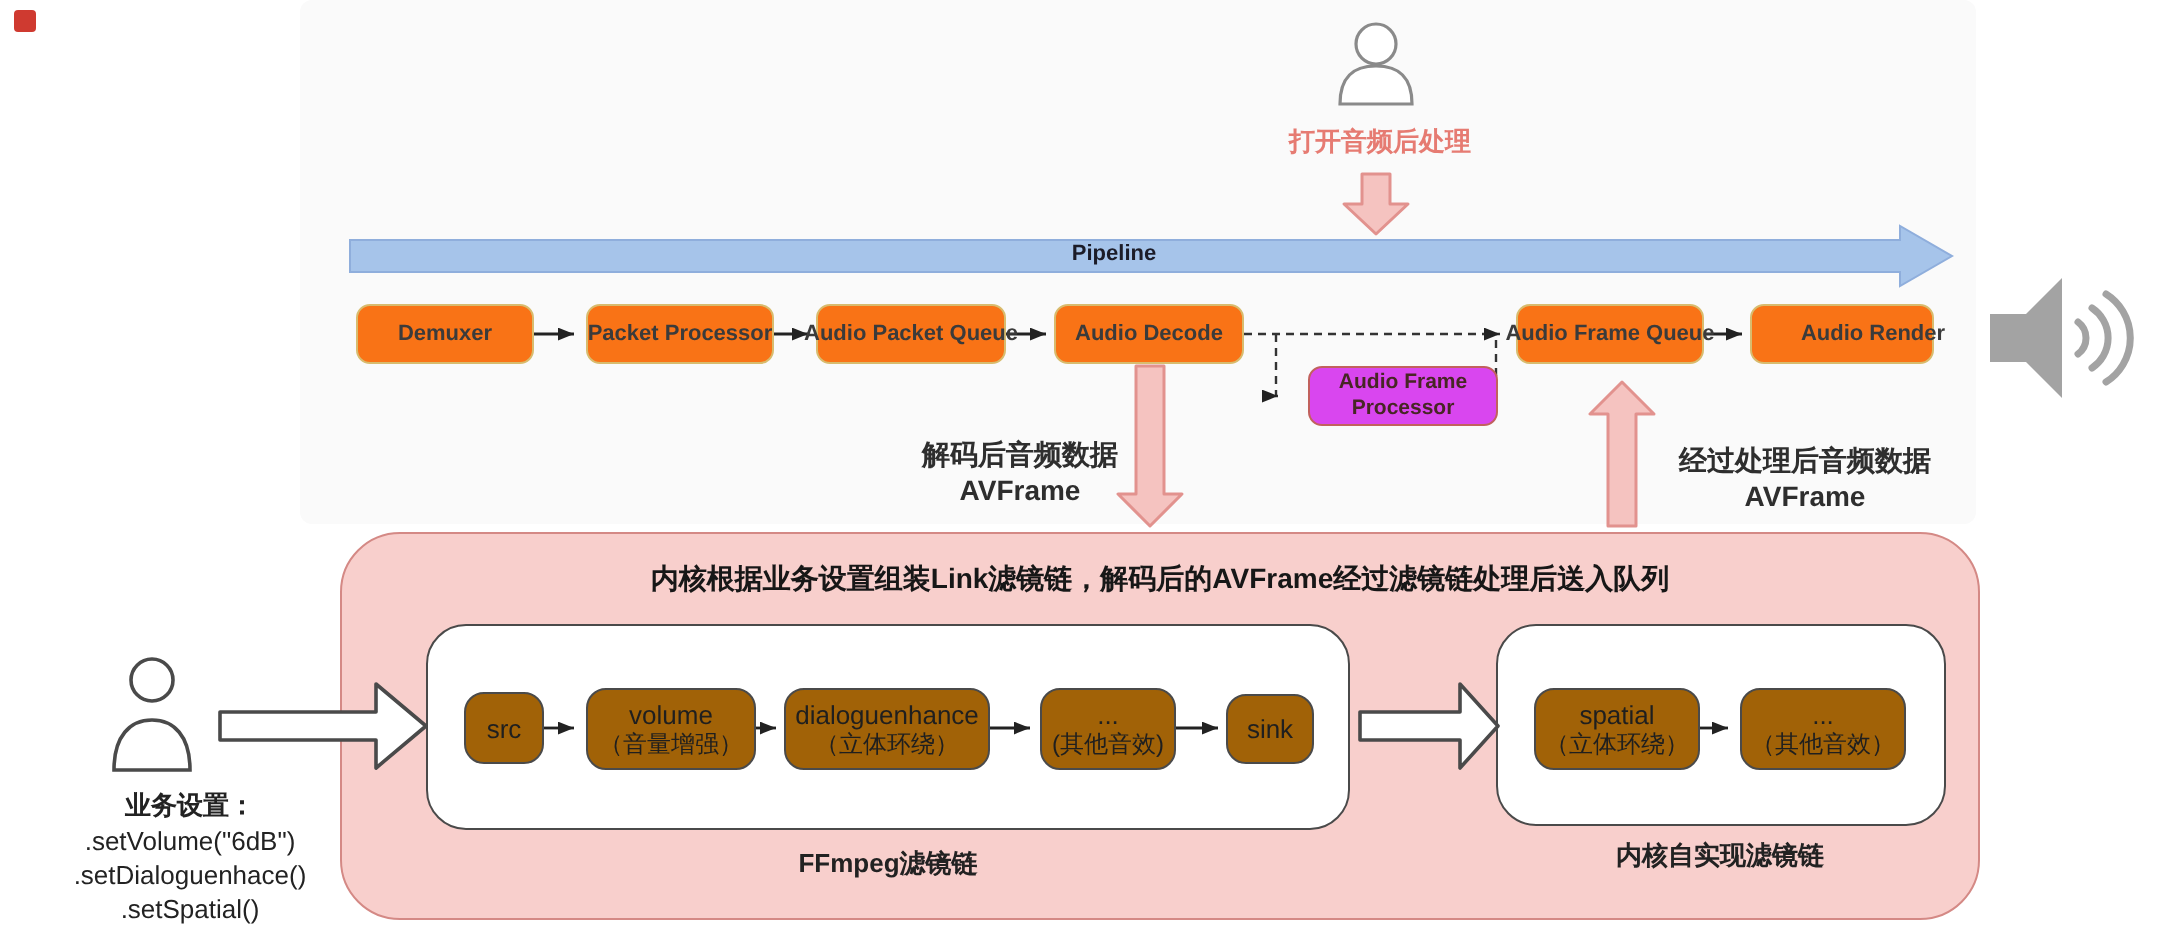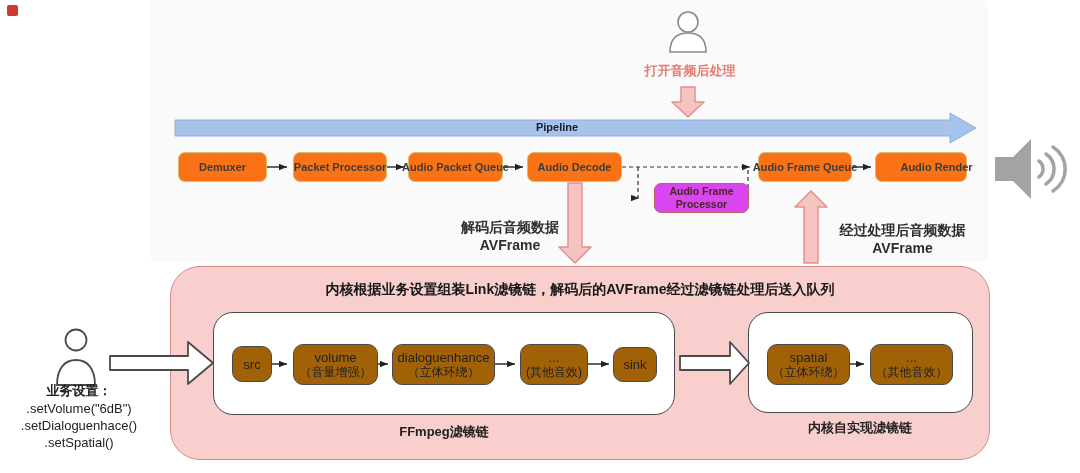--- a/index.html
+++ b/index.html
@@ -152,20 +152,20 @@
     <span class="l2">（立体环绕）</span>
   </div>
 
   <div class="abs lbl chain-lbl center" style="left:364px;top:423px;width:160px;">FFmpeg滤镜链</div>
   <div class="abs cnode" style="left:870px;top:344px;width:83px;height:41px;">
     <span class="l1">...</span>
     <span class="l2">（其他音效）</span>
   </div>
   <div class="abs lbl chain-lbl center" style="left:780px;top:419px;width:160px;">内核自实现滤镜链</div>
 
-  <div class="abs lbl biz center" style="left:0px;top:382px;width:158px;">
+  <div class="abs lbl biz center" style="left:0px;top:394px;width:158px;padding-left:16px;">
     <div class="biz-title">业务设置：</div>
     <div>.setVolume("6dB")</div>
     <div>.setDialoguenhace()</div>
     <div>.setSpatial()</div>
   </div>
 
 </div>
 
 </body></html>

